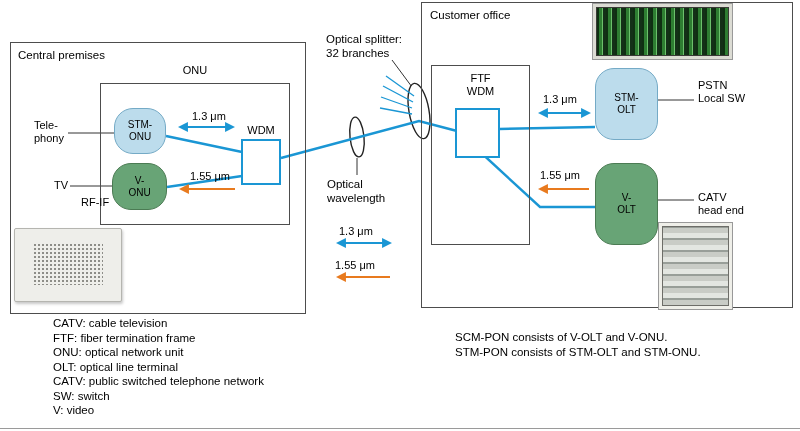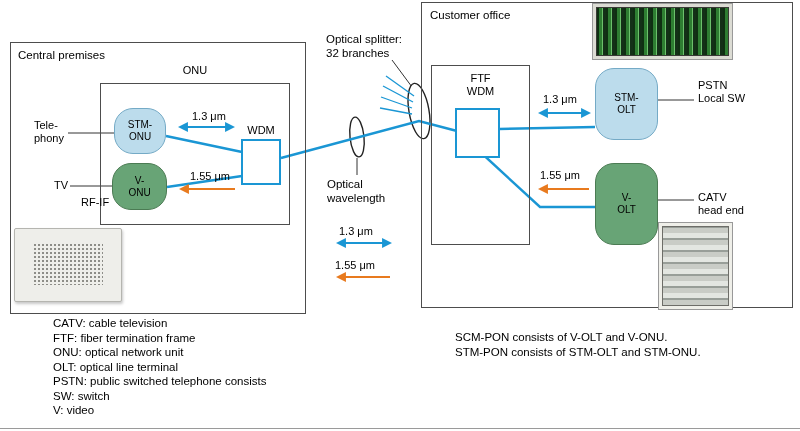--- a/index.html
+++ b/index.html
@@ -149,21 +149,21 @@
   </div>
   <div class="abs photo-catv" style="left:658px;top:222px;width:75px;height:88px;">
     <div class="catv-inner"></div>
   </div>
 
   <div class="abs" style="left:12px;top:316px;margin-left:41px;">
     <div class="legend-line">CATV: cable television</div>
     <div class="legend-line">FTF: fiber termination frame</div>
     <div class="legend-line">ONU: optical network unit</div>
     <div class="legend-line">OLT: optical line terminal</div>
-    <div class="legend-line">PSTN: public switched telephone consists</div>
+    <div class="legend-line">CATV: public switched telephone network</div>
     <div class="legend-line">SW: switch</div>
     <div class="legend-line">V: video</div>
   </div>
 
   <div class="abs" style="left:455px;top:330px;">
     <div class="note-line">SCM-PON consists of V-OLT and V-ONU.</div>
     <div class="note-line">STM-PON consists of STM-OLT and STM-ONU.</div>
   </div>
 
   <div class="abs" style="left:0;top:428px;width:800px;height:1px;background:#9a9a9a;"></div>

